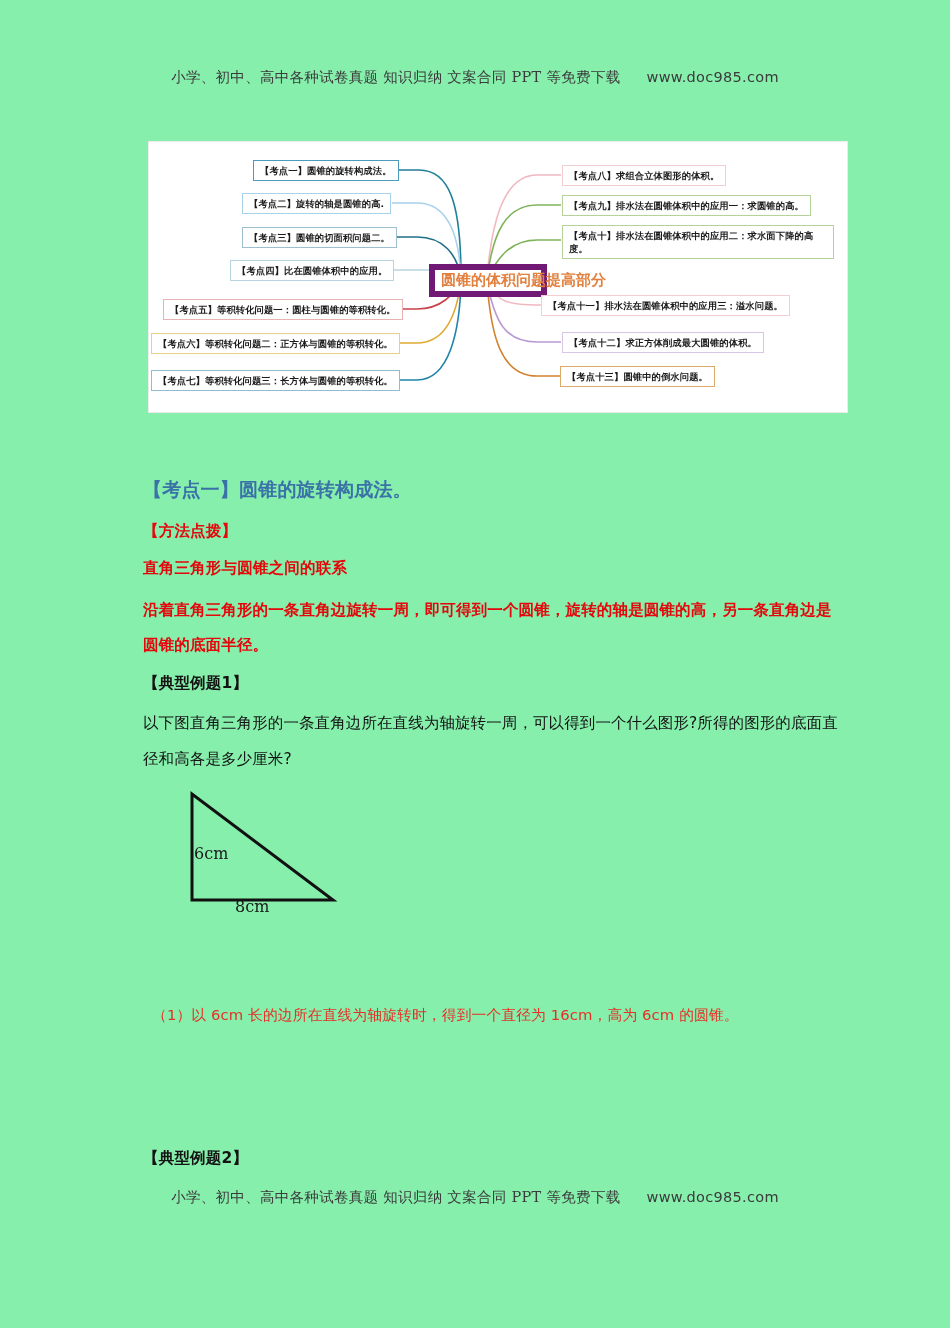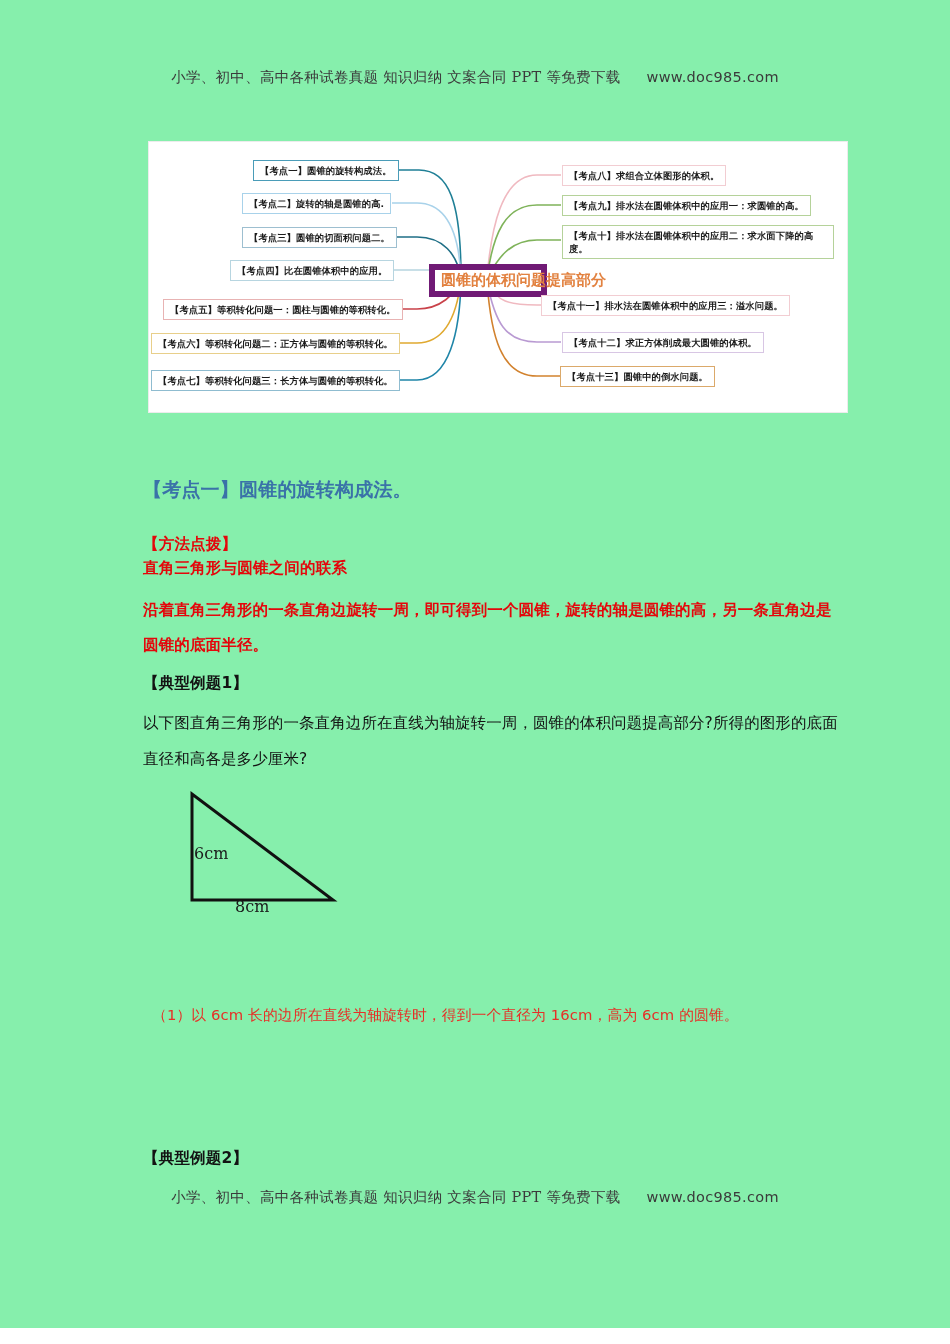--- a/index.html
+++ b/index.html
@@ -237,29 +237,29 @@
     <div class="node" style="left:413px; top:190px; border-color:#d8c6e4;">
       <span>【考点十二】求正方体削成最大圆锥的体积。</span>
     </div>
     <div class="node" style="left:411px; top:224px; border-color:#dba96a;">
       <span>【考点十三】圆锥中的倒水问题。</span>
     </div>
   </div>
 
   <div class="h-topic" style="top:477px;">【考点一】圆锥的旋转构成法。</div>
 
-  <div class="red-b" style="top:534px;">【方法点拨】</div>
+  <div class="red-b" style="top:521px;">【方法点拨】</div>
 
   <div class="red-b" style="top:558px;">直角三角形与圆锥之间的联系</div>
 
   <div class="red-p" style="top:593px;">沿着直角三角形的一条直角边旋转一周，即可得到一个圆锥，旋转的轴是圆锥的高，另一条直角边是圆锥的底面半径。</div>
 
   <div class="blk-b" style="top:673px;">【典型例题1】</div>
 
-  <div class="blk-p" style="top:705px;">以下图直角三角形的一条直角边所在直线为轴旋转一周，圆锥的体积问题提高部分?所得的图形的底面直径和高各是多少厘米?</div>
+  <div class="blk-p" style="top:705px;">以下图直角三角形的一条直角边所在直线为轴旋转一周，可以得到一个什么图形?所得的图形的底面直径和高各是多少厘米?</div>
 
   <div class="triangle-fig">
     <svg width="190" height="140" viewBox="0 0 190 140">
       <polygon points="14,8 14,114 155,114" fill="none" stroke="#111111" stroke-width="3"></polygon>
     </svg>
     <div class="tri-label lbl-h">6cm</div>
     <div class="tri-label lbl-b">8cm</div>
   </div>
 
 

